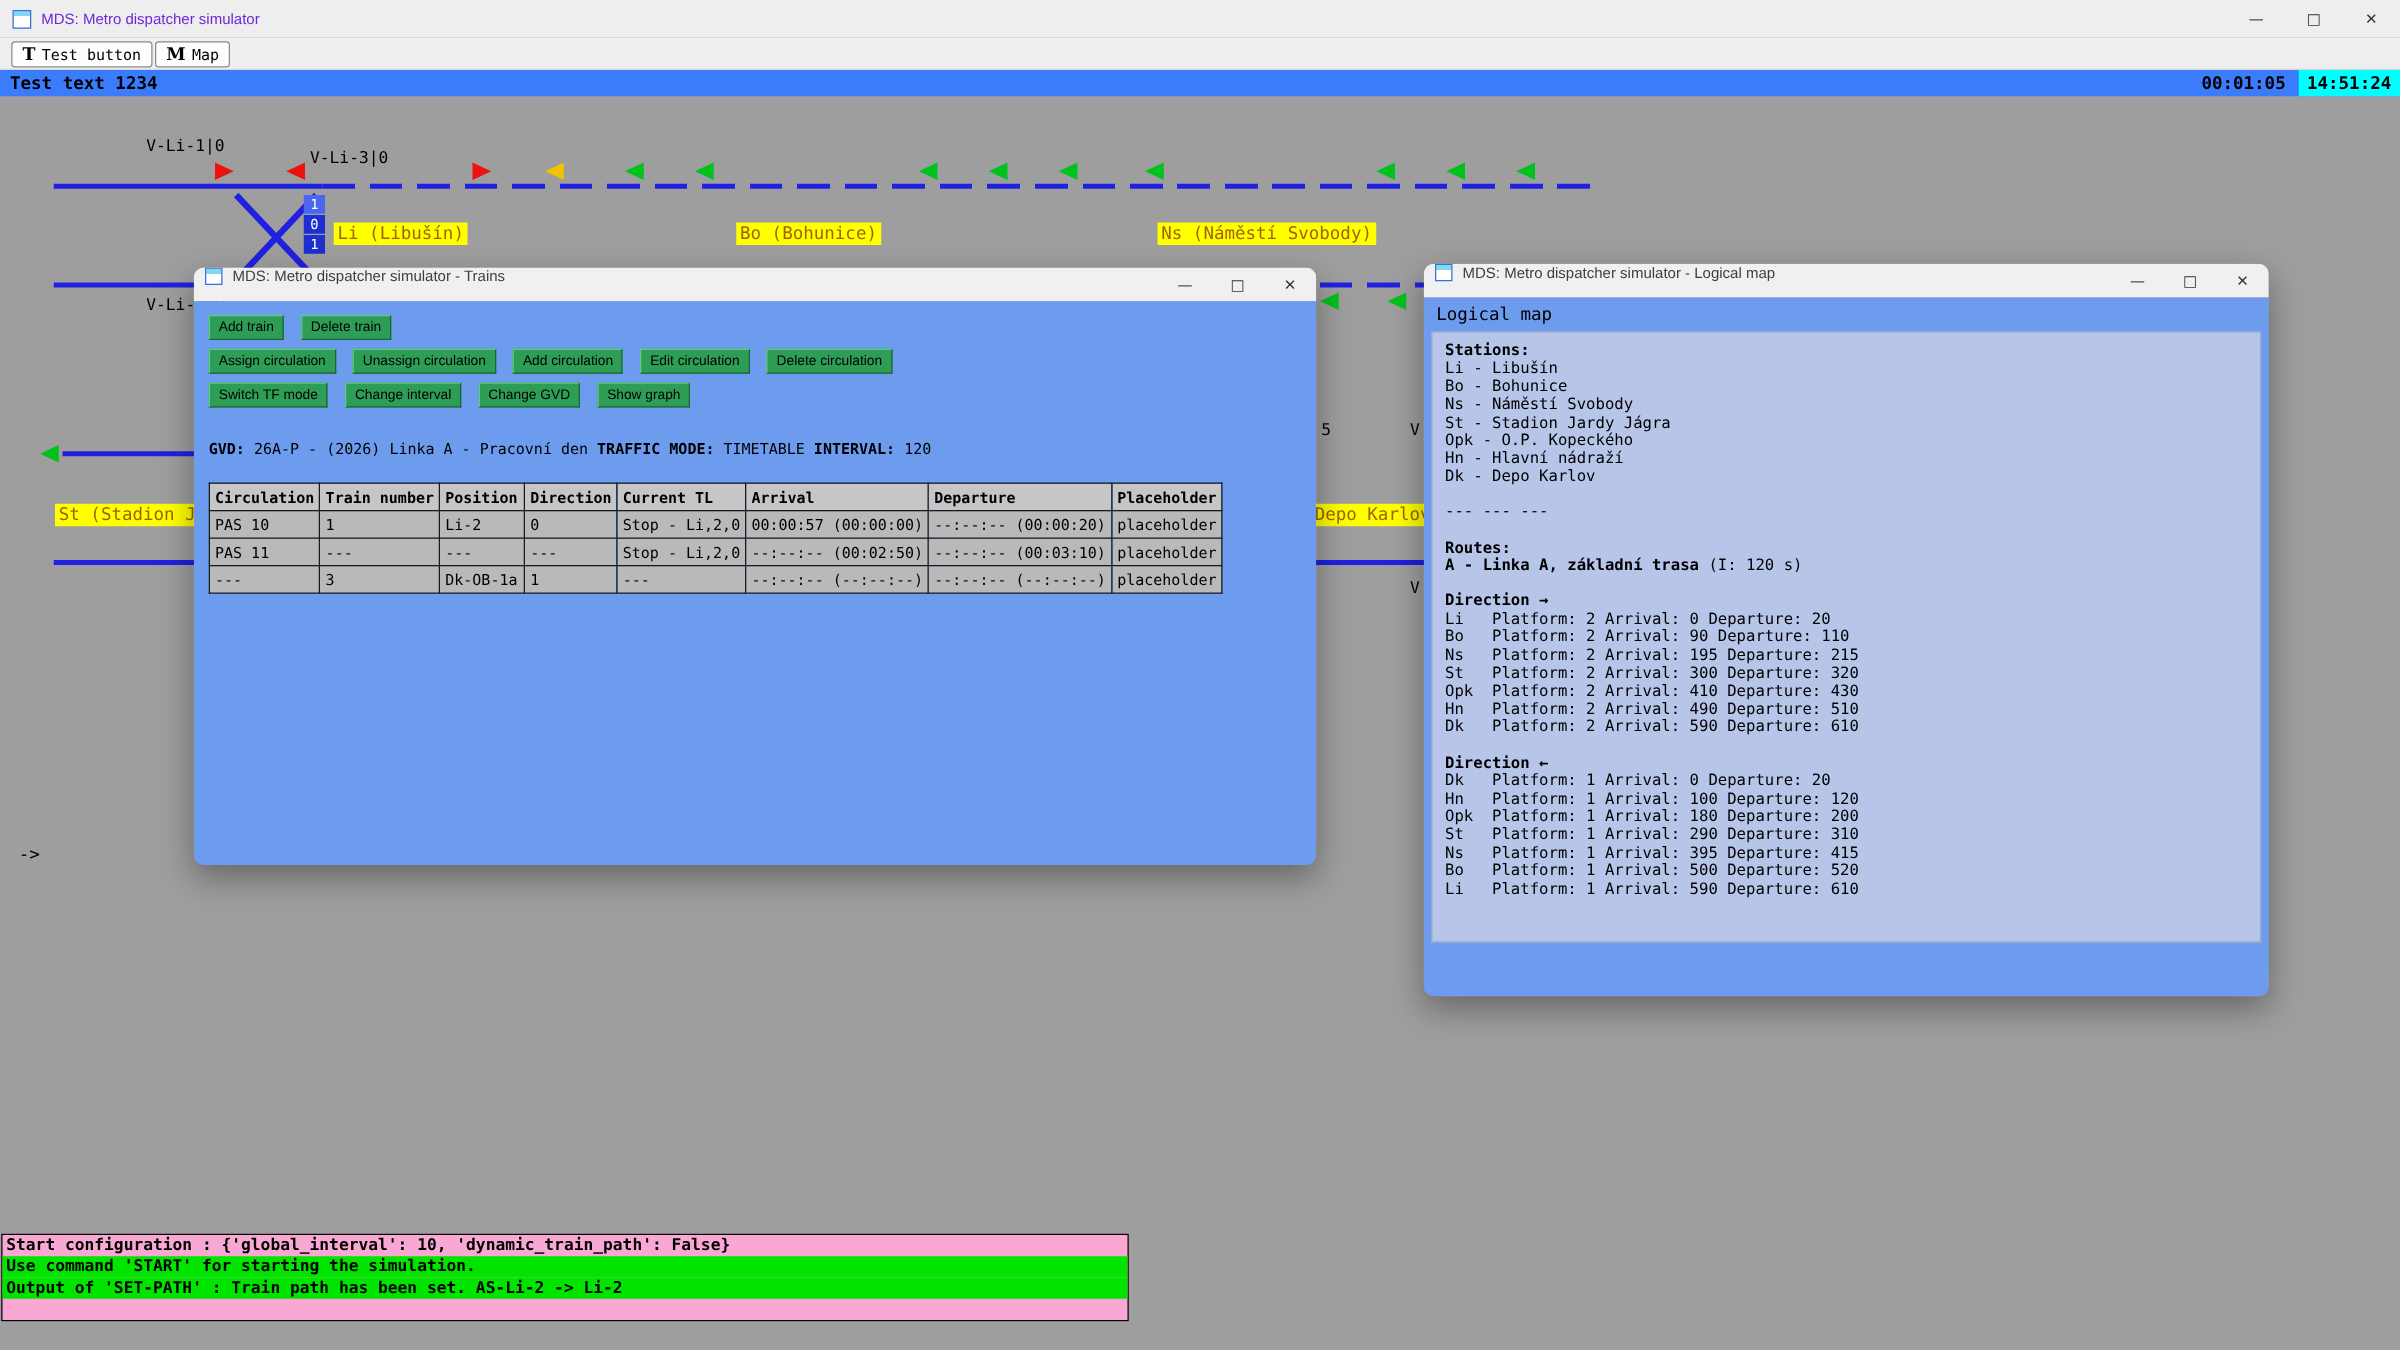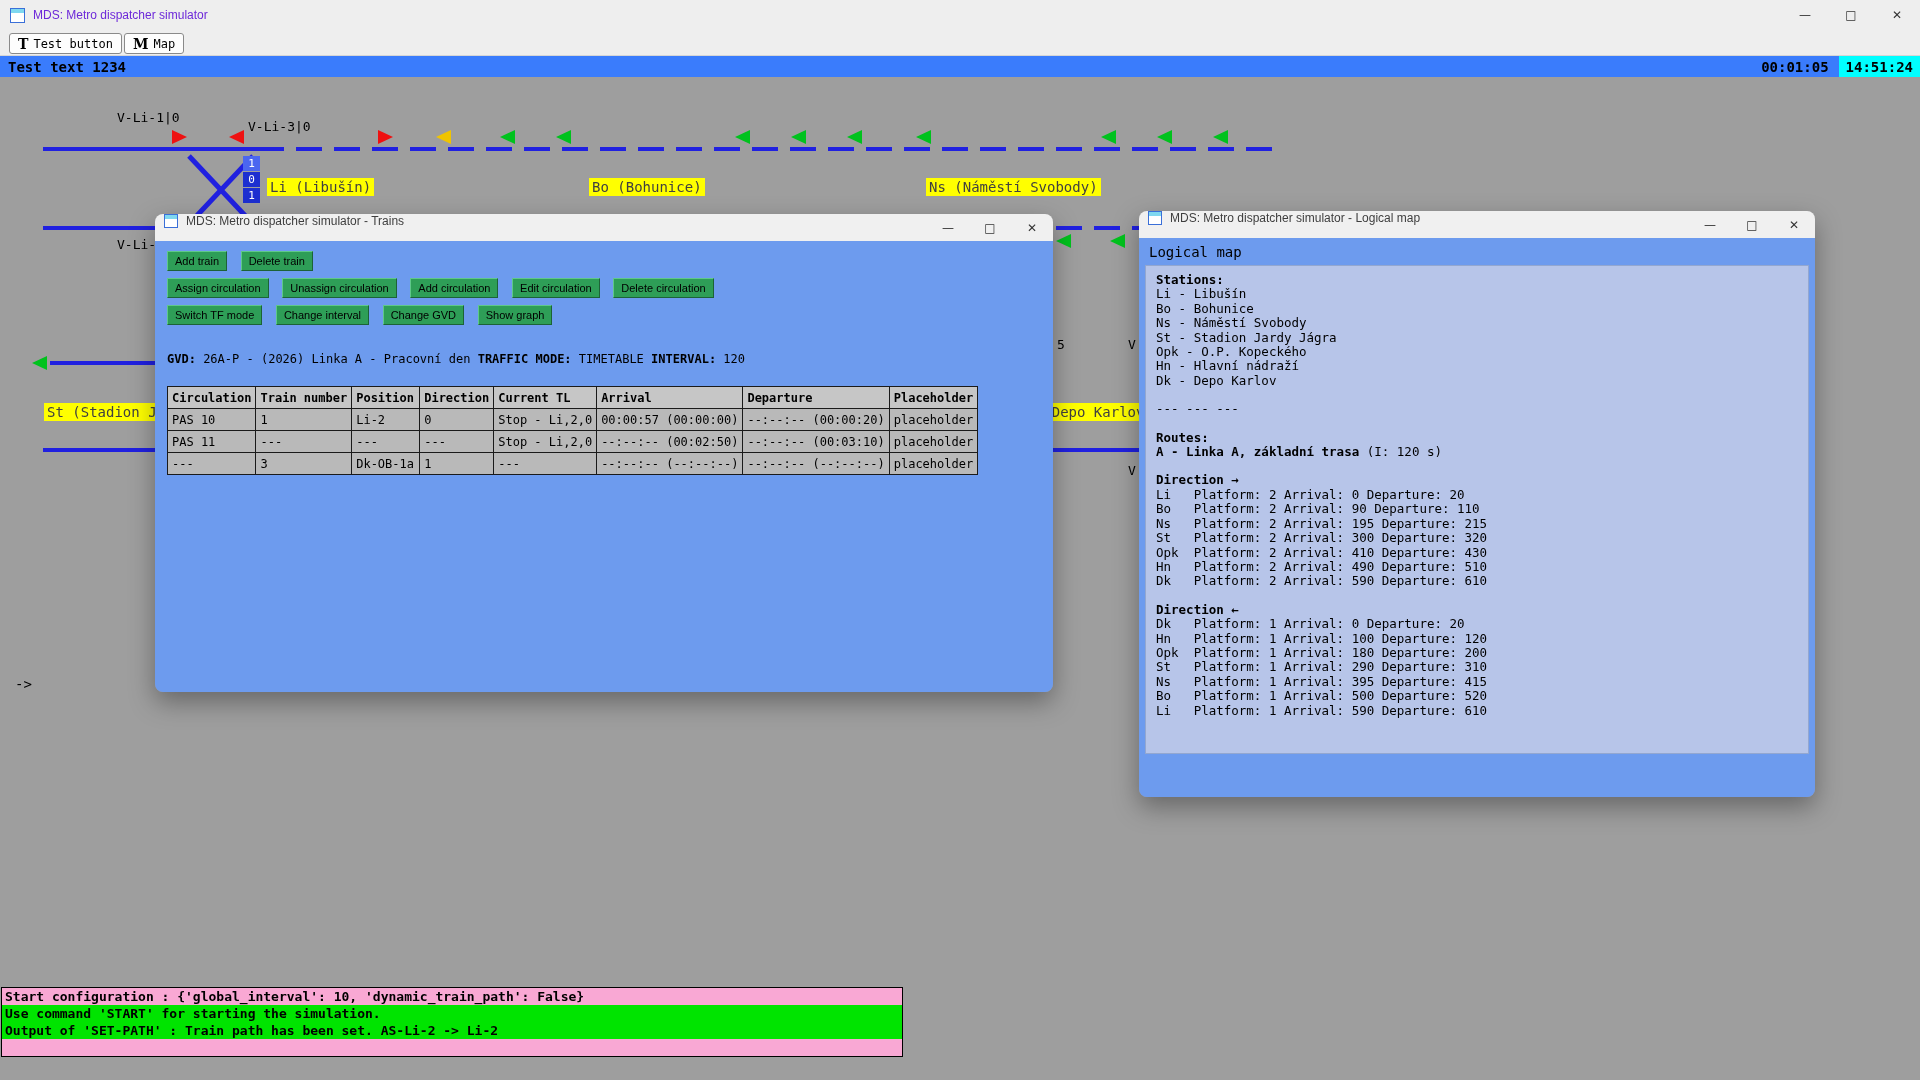--- a/index.html
+++ b/index.html
@@ -27,21 +27,21 @@
 
   
   .track { position:absolute; height:4px; background:#2020e0; }
   .track-dash { position:absolute; height:4px; background:repeating-linear-gradient(90deg,#2020e0 0 26px,transparent 26px 38px); }
   .arrow { position:absolute; width:0; height:0; border-top:7px solid transparent; border-bottom:7px solid transparent; }
   .arrow.dir-left { border-right-width:15px; border-right-style:solid; }
   .arrow.dir-right { border-left-width:15px; border-left-style:solid; }
   .arrow.c-red.dir-left { border-right-color:#ee1111; } .arrow.c-red.dir-right { border-left-color:#ee1111; }
   .arrow.c-yellow.dir-left { border-right-color:#f0c400; }
   .arrow.c-green.dir-left { border-right-color:#00c21d; }
-  .station-label { position:absolute; background:#ffff00; color:#404040; font-size:14px; padding:1px 3px; white-space:nowrap; z-index:2; }
+  .station-label { position:absolute; background:#ffff00; color:#a16207; font-size:14px; padding:1px 3px; white-space:nowrap; z-index:2; }
   .track-label { position:absolute; color:#000; font-size:13px; white-space:nowrap; }
   #signal-stack { position:absolute; left:243px; top:156px; width:17px; display:flex; flex-direction:column; gap:1px; z-index:2; }
   #signal-stack span { height:15px; background:#1d2fd0; color:#fff; font-size:11px; display:flex; align-items:center; justify-content:center; }
   #signal-stack span:first-child { background:#4b66f0; }
   #pointer-note { position:absolute; left:15px; top:676px; font-size:14px; }
   .fragment { position:absolute; font-size:13px; }
 
   
   .window { position:absolute; border-radius:8px; overflow:hidden; box-shadow:0 10px 26px rgba(0,0,0,.35); z-index:10; }
   .window-titlebar { height:27px; background:#f0f0f0; display:flex; }

